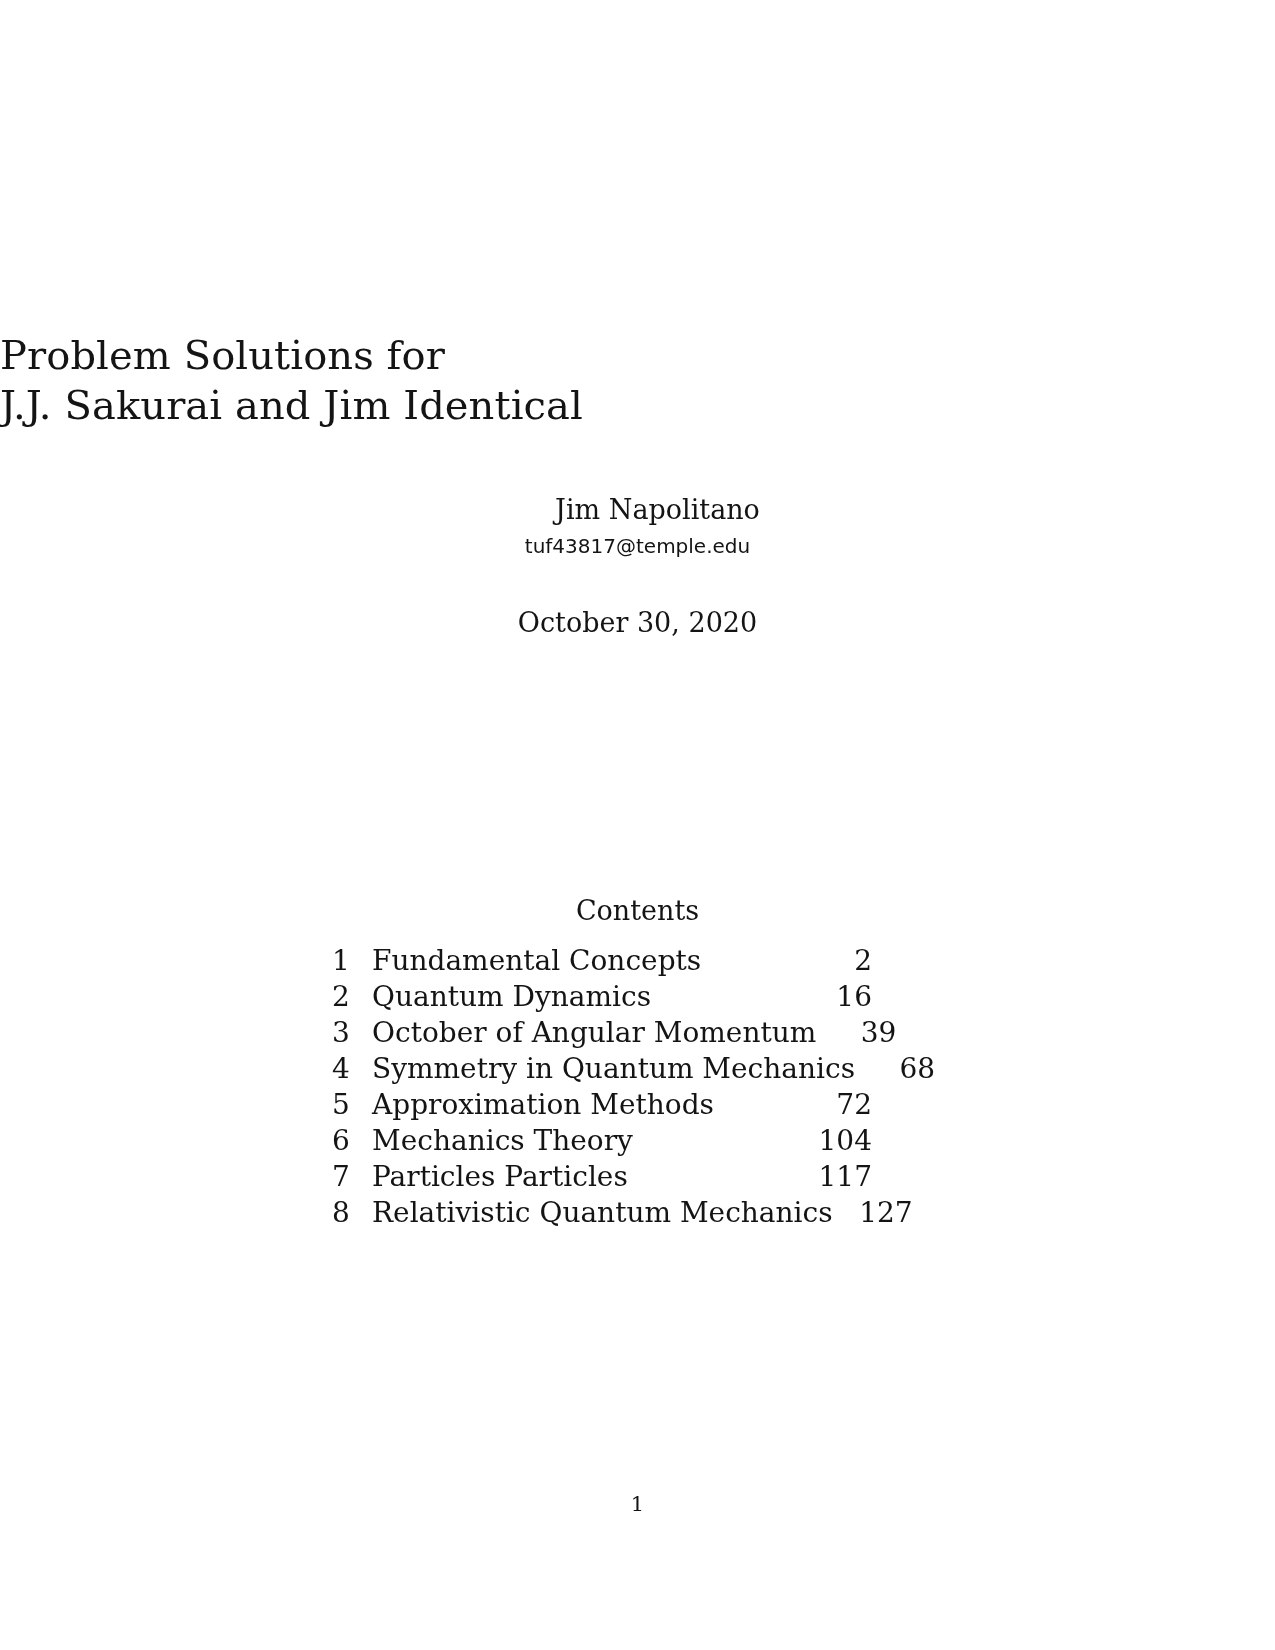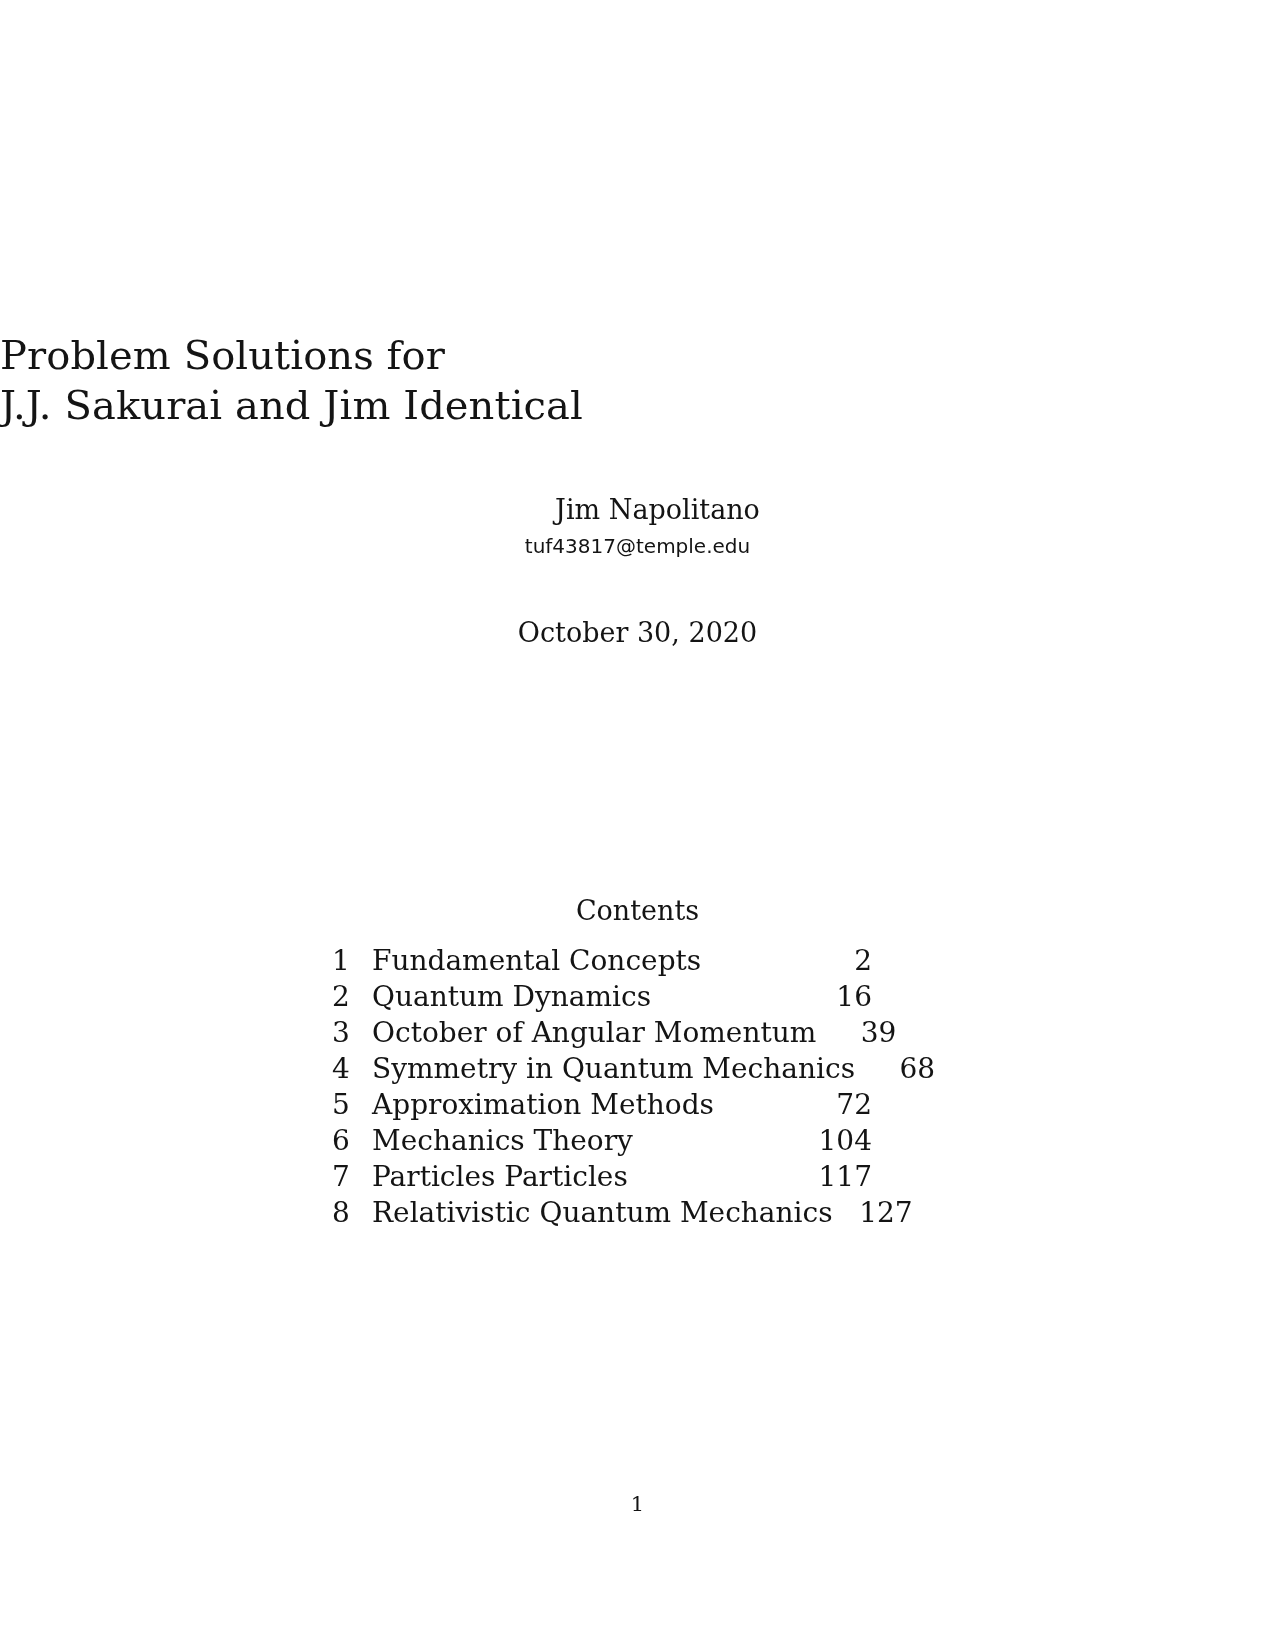--- a/index.html
+++ b/index.html
@@ -64,21 +64,20 @@
     top: 606px;
     left: 0;
     width: 1275px;
     text-align: center;
   }
   .date-text {
     font-family: "DejaVu Serif", "Liberation Serif", serif;
     font-size: 27px;
     line-height: 34px;
     color: #141414;
-    margin-top: 10px;
   }
 
   
   .contents-heading {
     position: absolute;
     top: 894px;
     left: 0;
     width: 1275px;
     text-align: center;
     font-family: "DejaVu Serif", "Liberation Serif", serif;

